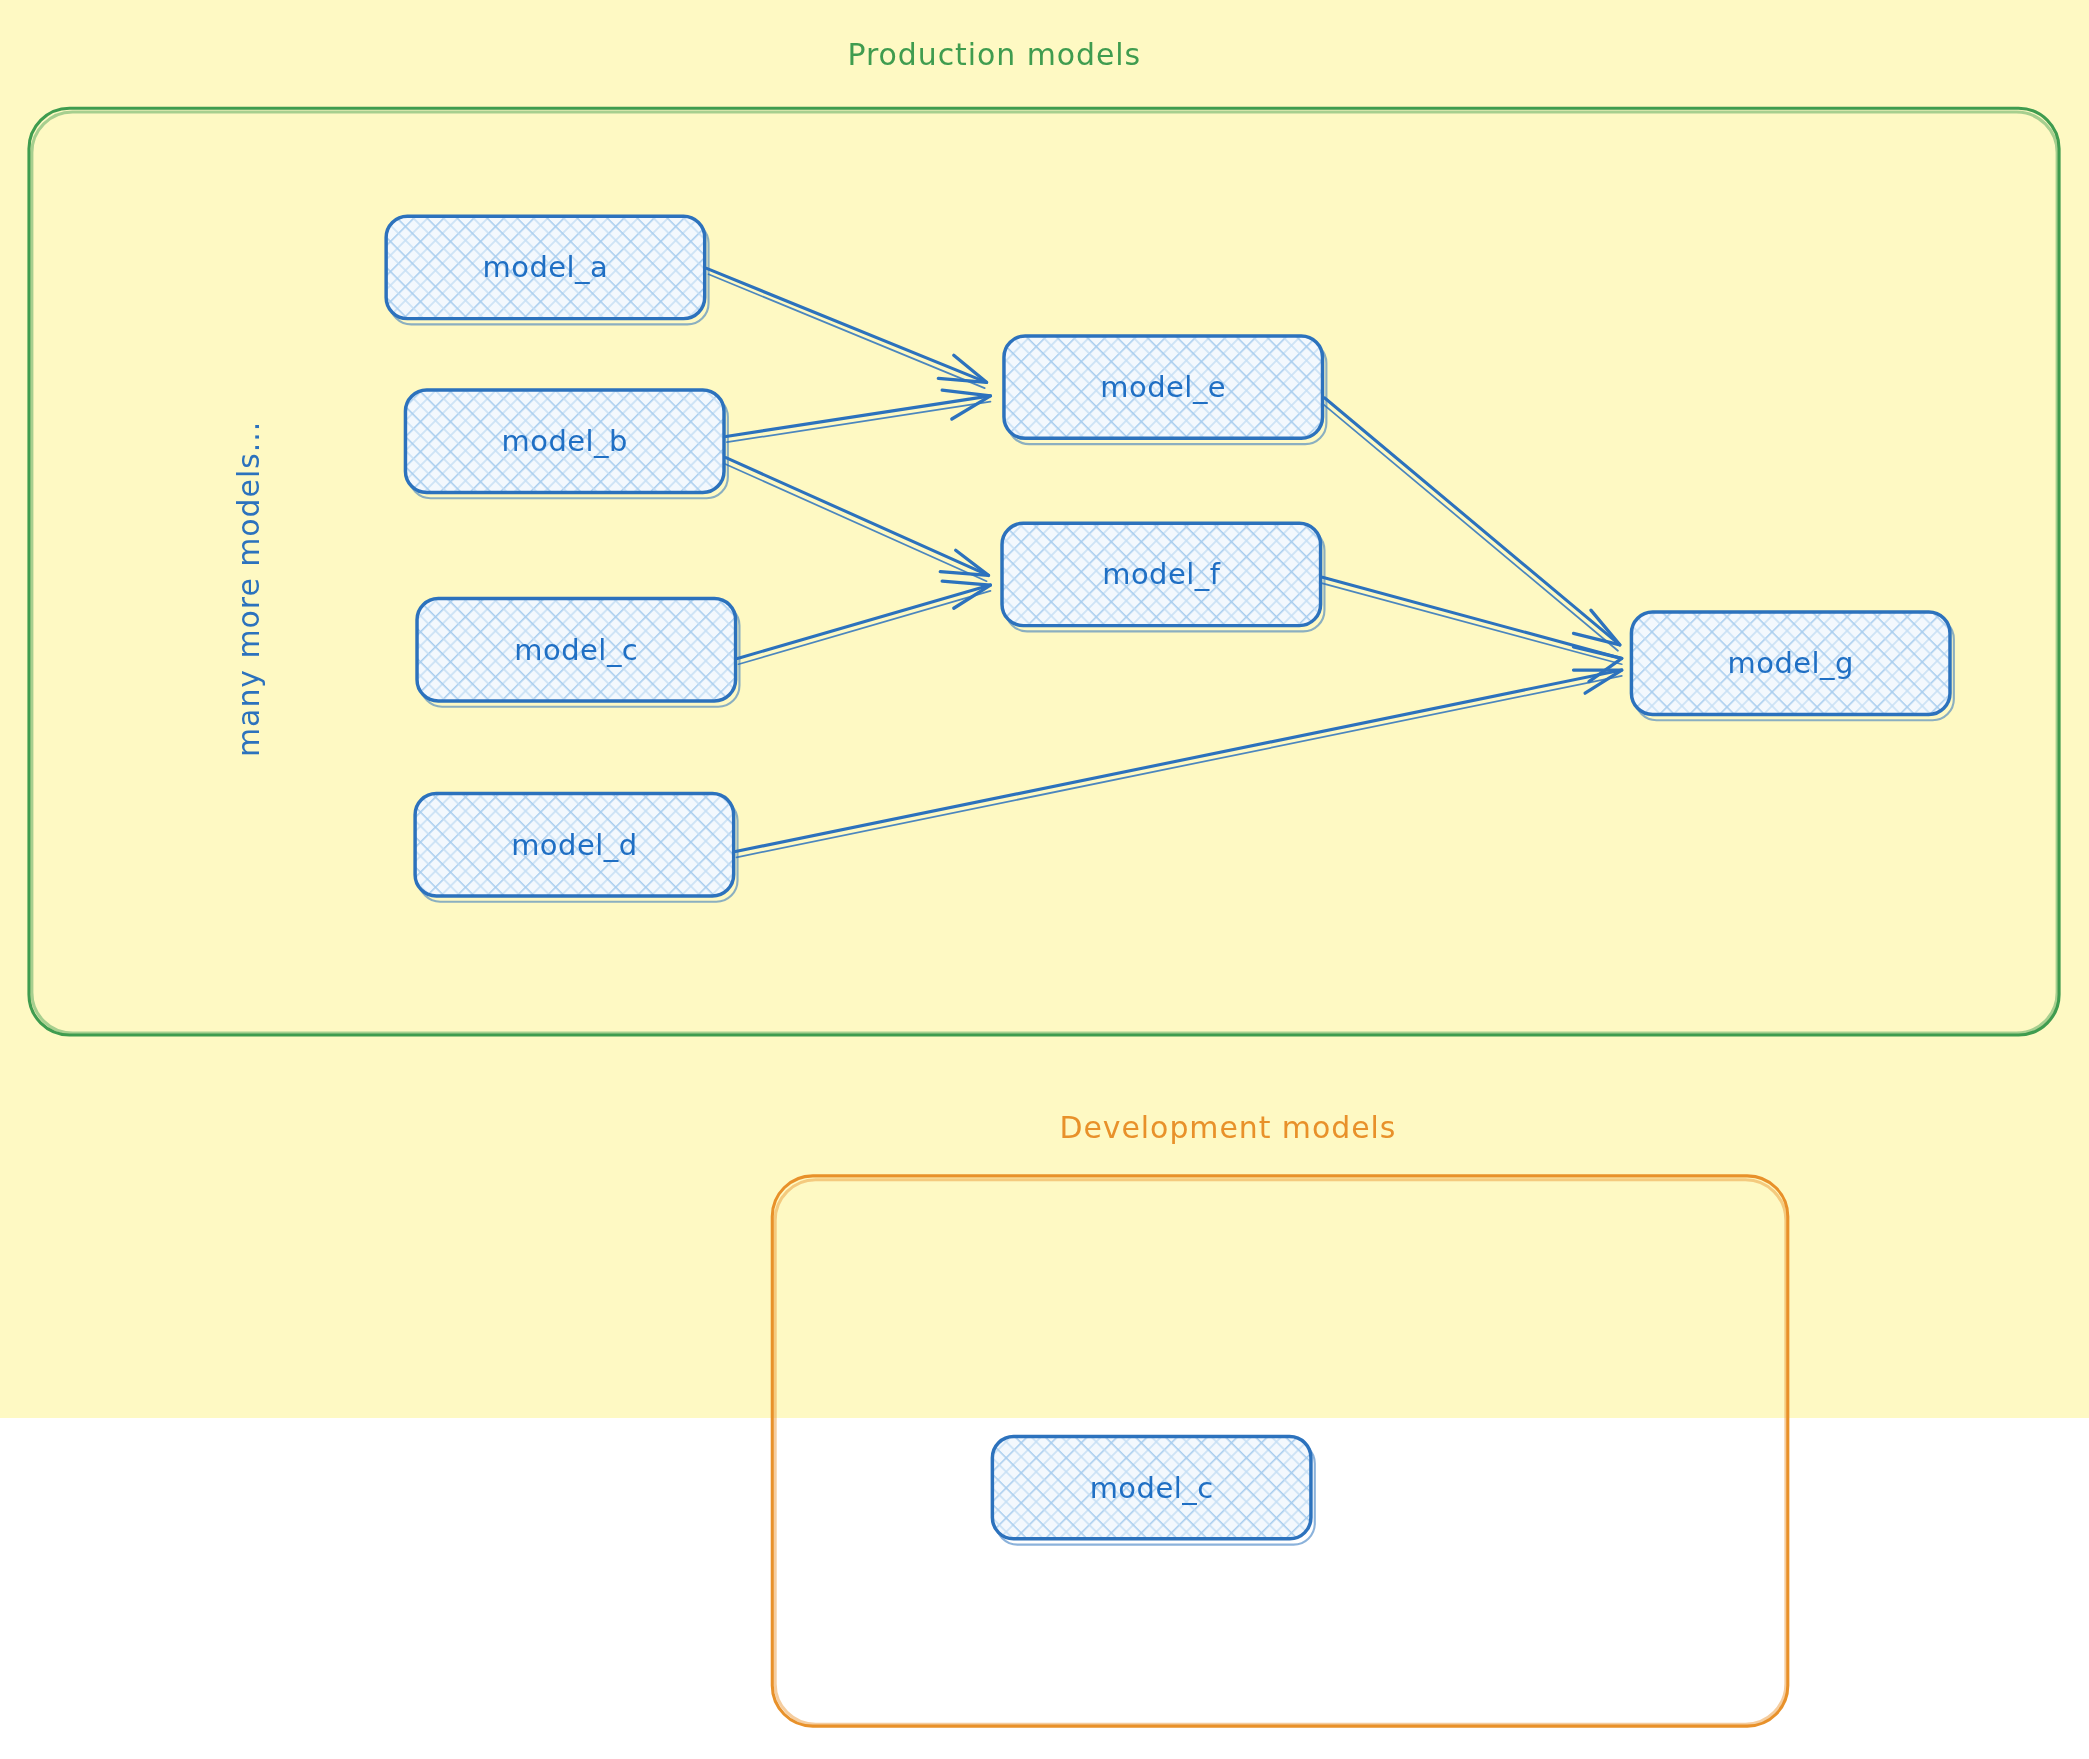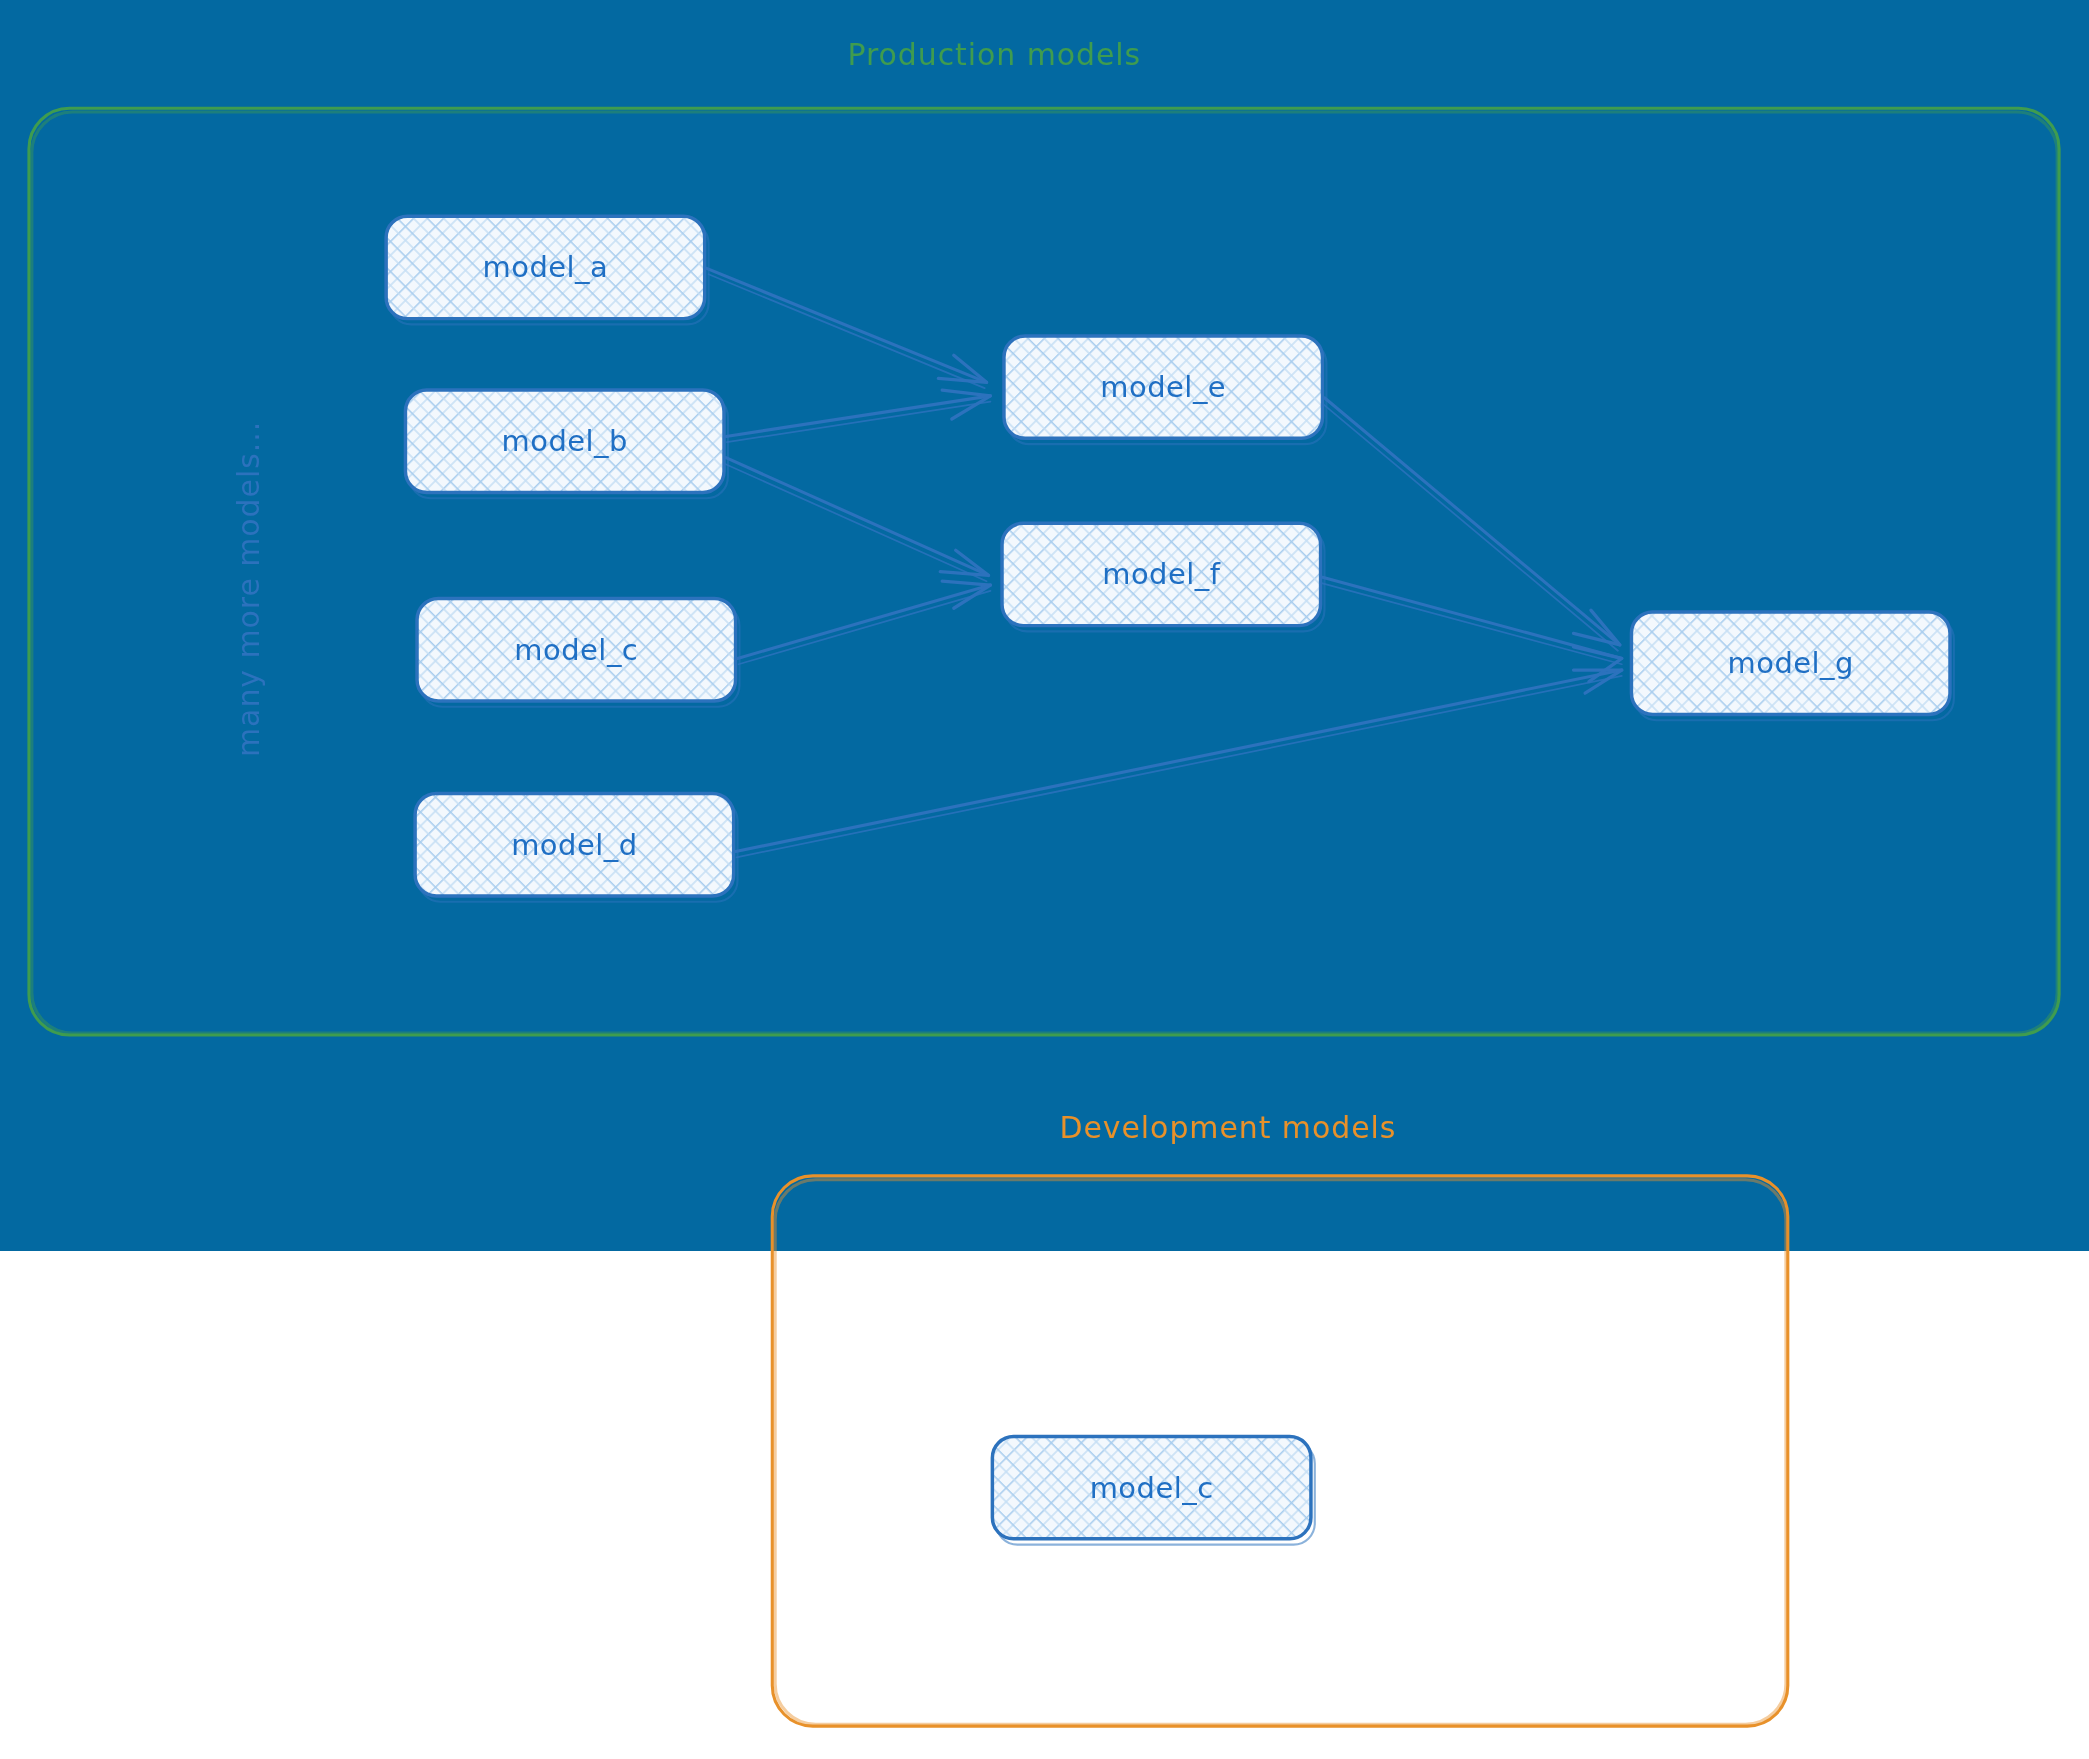--- a/index.html
+++ b/index.html
@@ -9,22 +9,22 @@
   }
   body {
     width: 2089px;
     height: 1759px;
     font-family: "DejaVu Sans", sans-serif;
     overflow: hidden;
   }
   #stage {
     position: relative;
     width: 2089px;
-    height: 1251px;
-    background: #0369a1;
+    height: 1418px;
+    background: #fef9c3;
   }
   svg#diagram {
     position: absolute;
     left: 0;
     top: 0;
     width: 2089px;
     height: 1759px;
     display: block;
   }
   .node-label {

